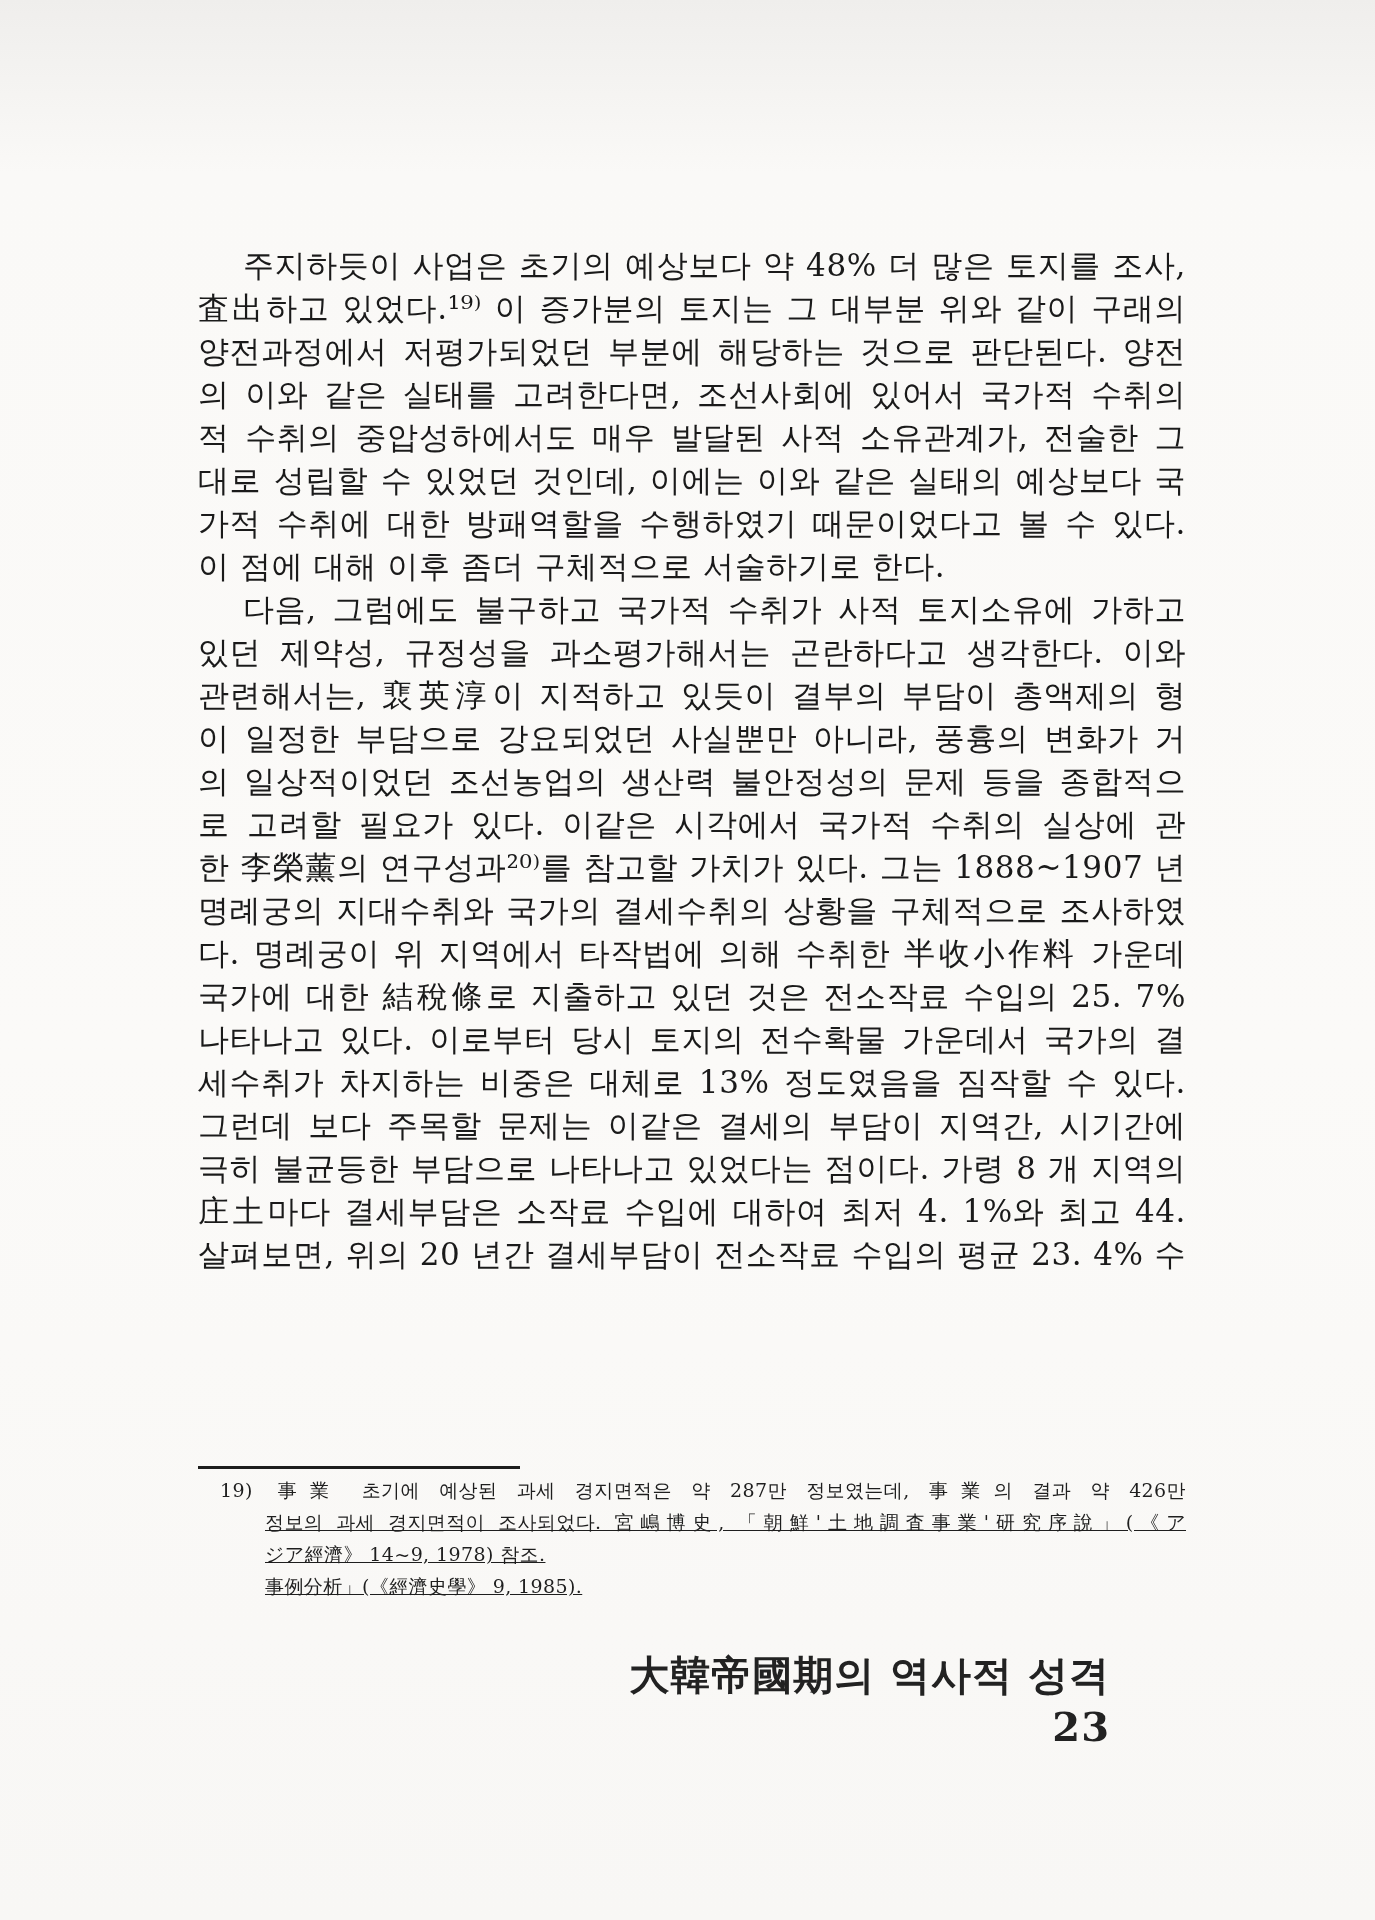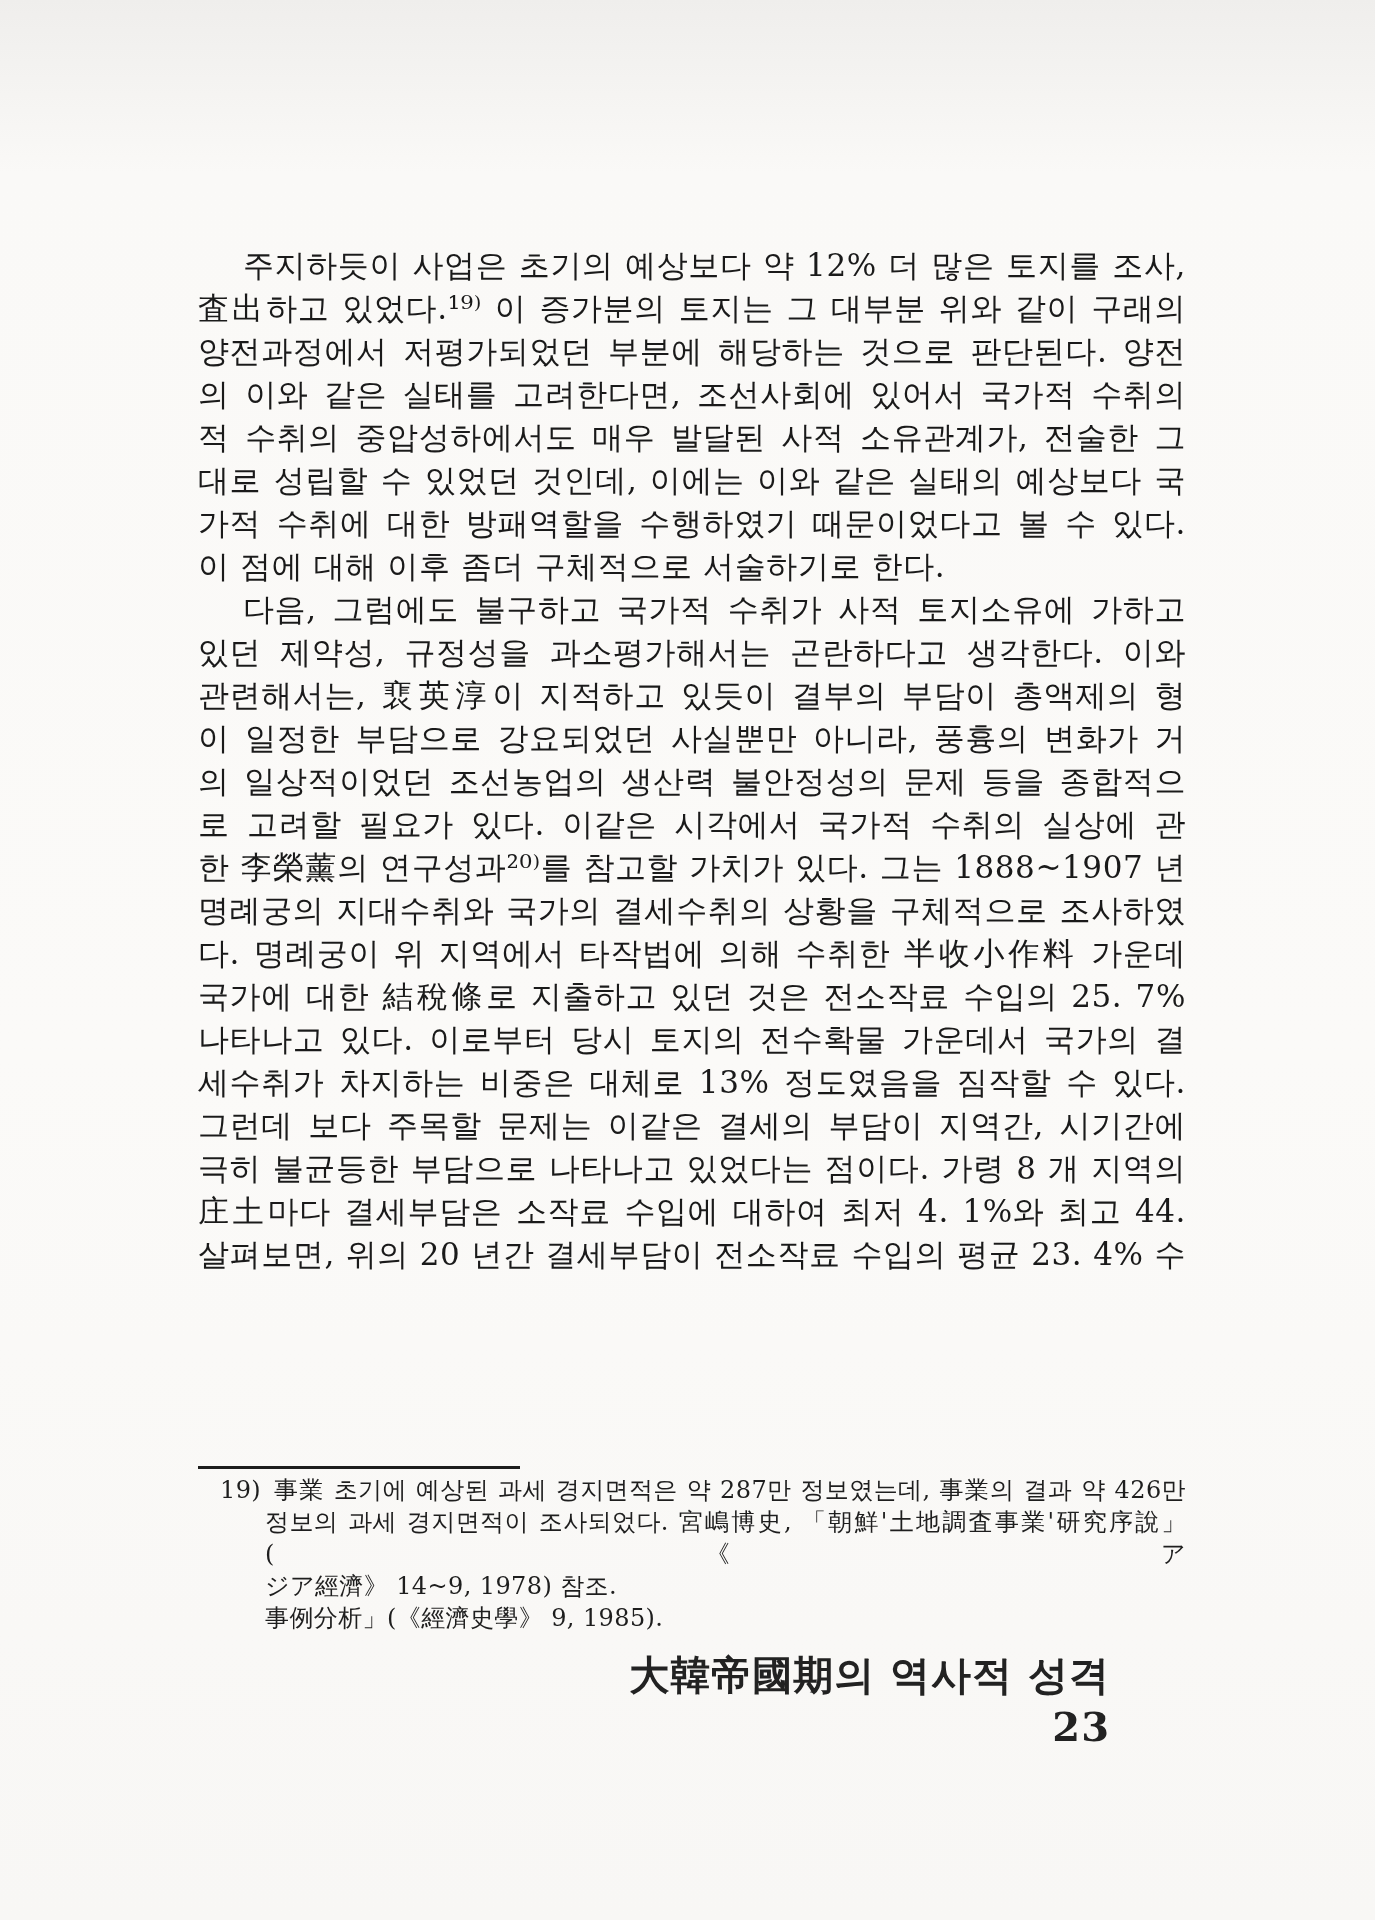--- a/index.html
+++ b/index.html
@@ -38,49 +38,49 @@
     position: absolute;
     left: 198px; top: 1466px;
     width: 322px; height: 3px;
     background: #1d1d1d;
   }
   .footnotes {
     position: absolute;
     left: 220px; top: 1474px; width: 966px;
   }
   .fn-line {
-    font-size: 24px;
+    font-size: 19px;
     line-height: 32px;
     letter-spacing: 0.4px;
     text-align: justify;
     text-align-last: justify;
     color: #1e1e1e;
   }
-  .fn-line.cont { padding-left: 45px; }
+  .fn-line.cont { padding-left: 45px; text-decoration: underline; }
   .fn-line.short { text-align-last: left; }
   .fn-num { margin-right: 12px; }
 
   .footer {
     position: absolute;
     top: 1648px; left: 600px; width: 510px;
     text-align: right;
     font-size: 40px;
     font-weight: bold;
     letter-spacing: 1px;
     color: #222;
   }
   .footer .page-num { margin-left: 30px; }
 </style>
 </head>
 <body>
 
 <div class="page">
 
   <div class="body-text">
-    <div class="line indent">주지하듯이 사업은 초기의 예상보다 약 12% 더 많은 토지를 조사,</div>
+    <div class="line indent">주지하듯이 사업은 초기의 예상보다 약 48% 더 많은 토지를 조사,</div>
     <div class="line">査出하고 있었다.¹⁹⁾ 이 증가분의 토지는 그 대부분 위와 같이 구래의</div>
     <div class="line">양전과정에서 저평가되었던 부분에 해당하는 것으로 판단된다. 양전</div>
     <div class="line">의 이와 같은 실태를 고려한다면, 조선사회에 있어서 국가적 수취의</div>
     <div class="line">적 수취의 중압성하에서도 매우 발달된 사적 소유관계가, 전술한 그</div>
     <div class="line">대로 성립할 수 있었던 것인데, 이에는 이와 같은 실태의 예상보다 국</div>
     <div class="line">가적 수취에 대한 방패역할을 수행하였기 때문이었다고 볼 수 있다.</div>
     <div class="line short">이 점에 대해 이후 좀더 구체적으로 서술하기로 한다.</div>
     <div class="line indent">다음, 그럼에도 불구하고 국가적 수취가 사적 토지소유에 가하고</div>
     <div class="line">있던 제약성, 규정성을 과소평가해서는 곤란하다고 생각한다. 이와</div>
     <div class="line">관련해서는, 裵英淳이 지적하고 있듯이 결부의 부담이 총액제의 형</div>

